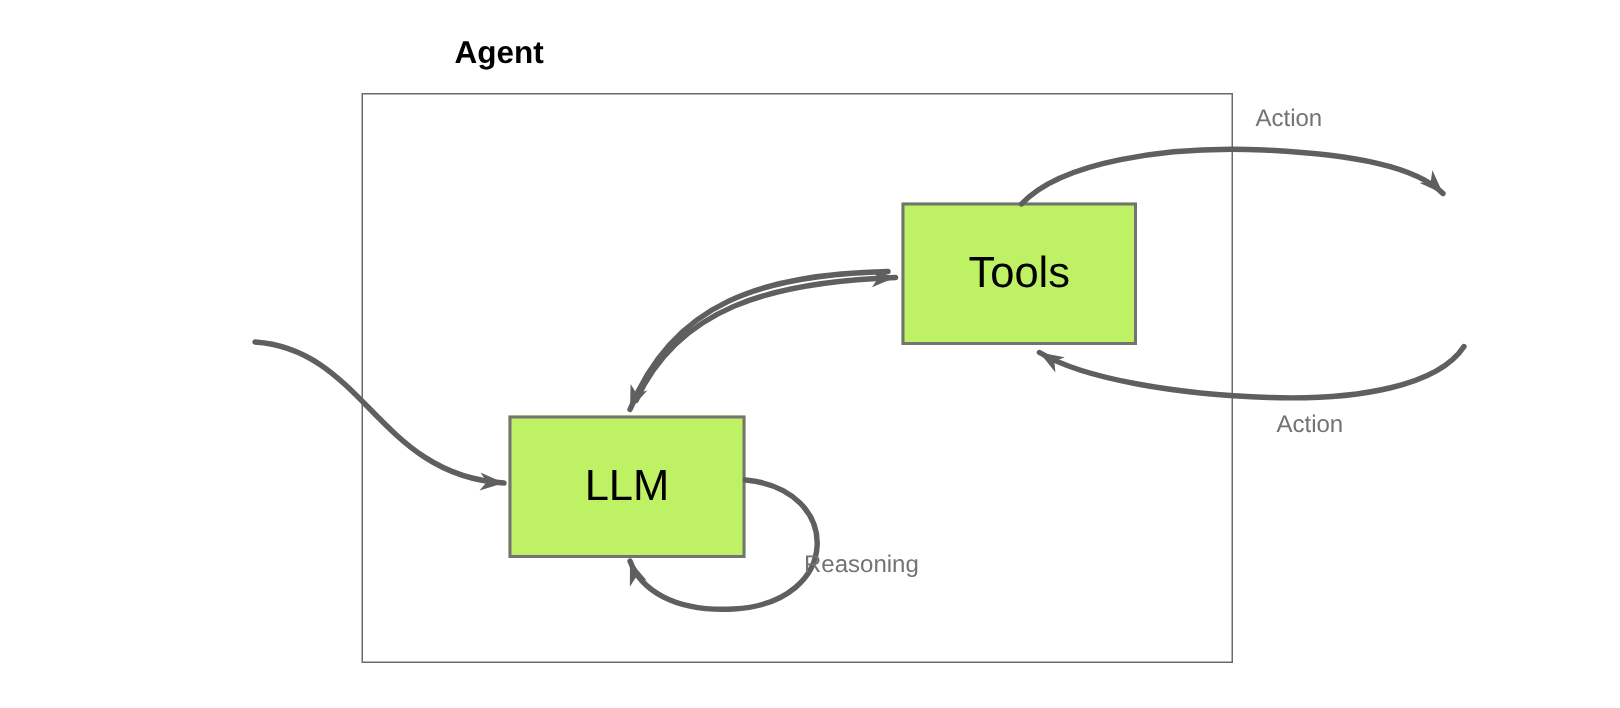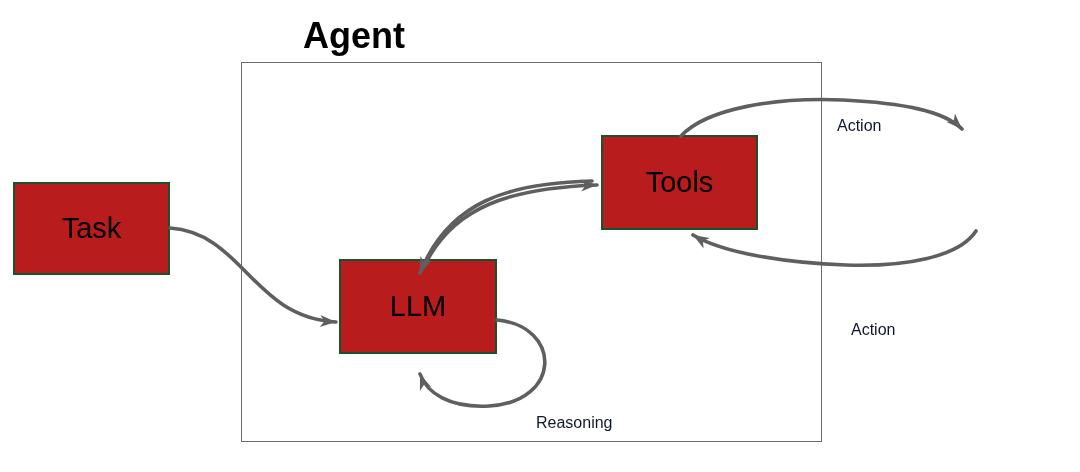--- a/index.html
+++ b/index.html
@@ -22,80 +22,76 @@
     width: 581px;
     height: 380px;
     border: 1px solid #6b6b6b;
     box-sizing: border-box;
     background: transparent;
   }
   .agent-title {
     position: absolute;
     left: 303px;
     top: 19px;
-    font-size: 36px;
+    font-size: 21px;
     font-weight: bold;
     color: #000000;
     line-height: 34px;
     white-space: nowrap;
   }
   .node {
     position: absolute;
-    background: #b91c1c;
-    border: 2px solid #14532d;
+    background: #bef264;
+    border: 2px solid #737373;
     box-sizing: border-box;
     display: flex;
     align-items: center;
     justify-content: center;
     font-size: 29px;
     color: #000000;
     white-space: nowrap;
   }
   #task-node        { left: 13px;  top: 182px; width: 157px; height: 93px; }
-  #llm-node         { left: 339px; top: 259px; width: 158px; height: 95px; }
+  #llm-node         { left: 339px; top: 277px; width: 158px; height: 95px; }
   #tools-node       { left: 601px; top: 135px; width: 157px; height: 95px; }
   #environment-node { left: 889px; top: 134px; width: 178px; height: 96px; }
 
   .edge-layer {
     position: absolute;
     left: 0;
     top: 0;
     width: 1080px;
     height: 472px;
     pointer-events: none;
   }
   .edge {
     fill: none;
     stroke: #5f5f5f;
     stroke-width: 3.6;
     stroke-linecap: round;
   }
   .edge-label {
     position: absolute;
     font-size: 16px;
-    color: #0f172a;
+    color: #737373;
     white-space: nowrap;
-    margin-top: 46px;
   }
   #action-label    { left: 837px; top: 71px;  }
   #result-label    { left: 851px; top: 275px; }
   #reasoning-label { left: 536px; top: 368px; }
 </style>
 </head>
 <body>
 
 <div class="canvas">
 
   <div class="agent-box"></div>
 
   <div class="agent-title">Agent</div>
 
-  <div class="node" id="task-node">
-    <span>Task</span>
-  </div>
 
   <div class="node" id="llm-node">
     <span>LLM</span>
   </div>
 
   <div class="node" id="tools-node">
     <span>Tools</span>
   </div>
 
 

